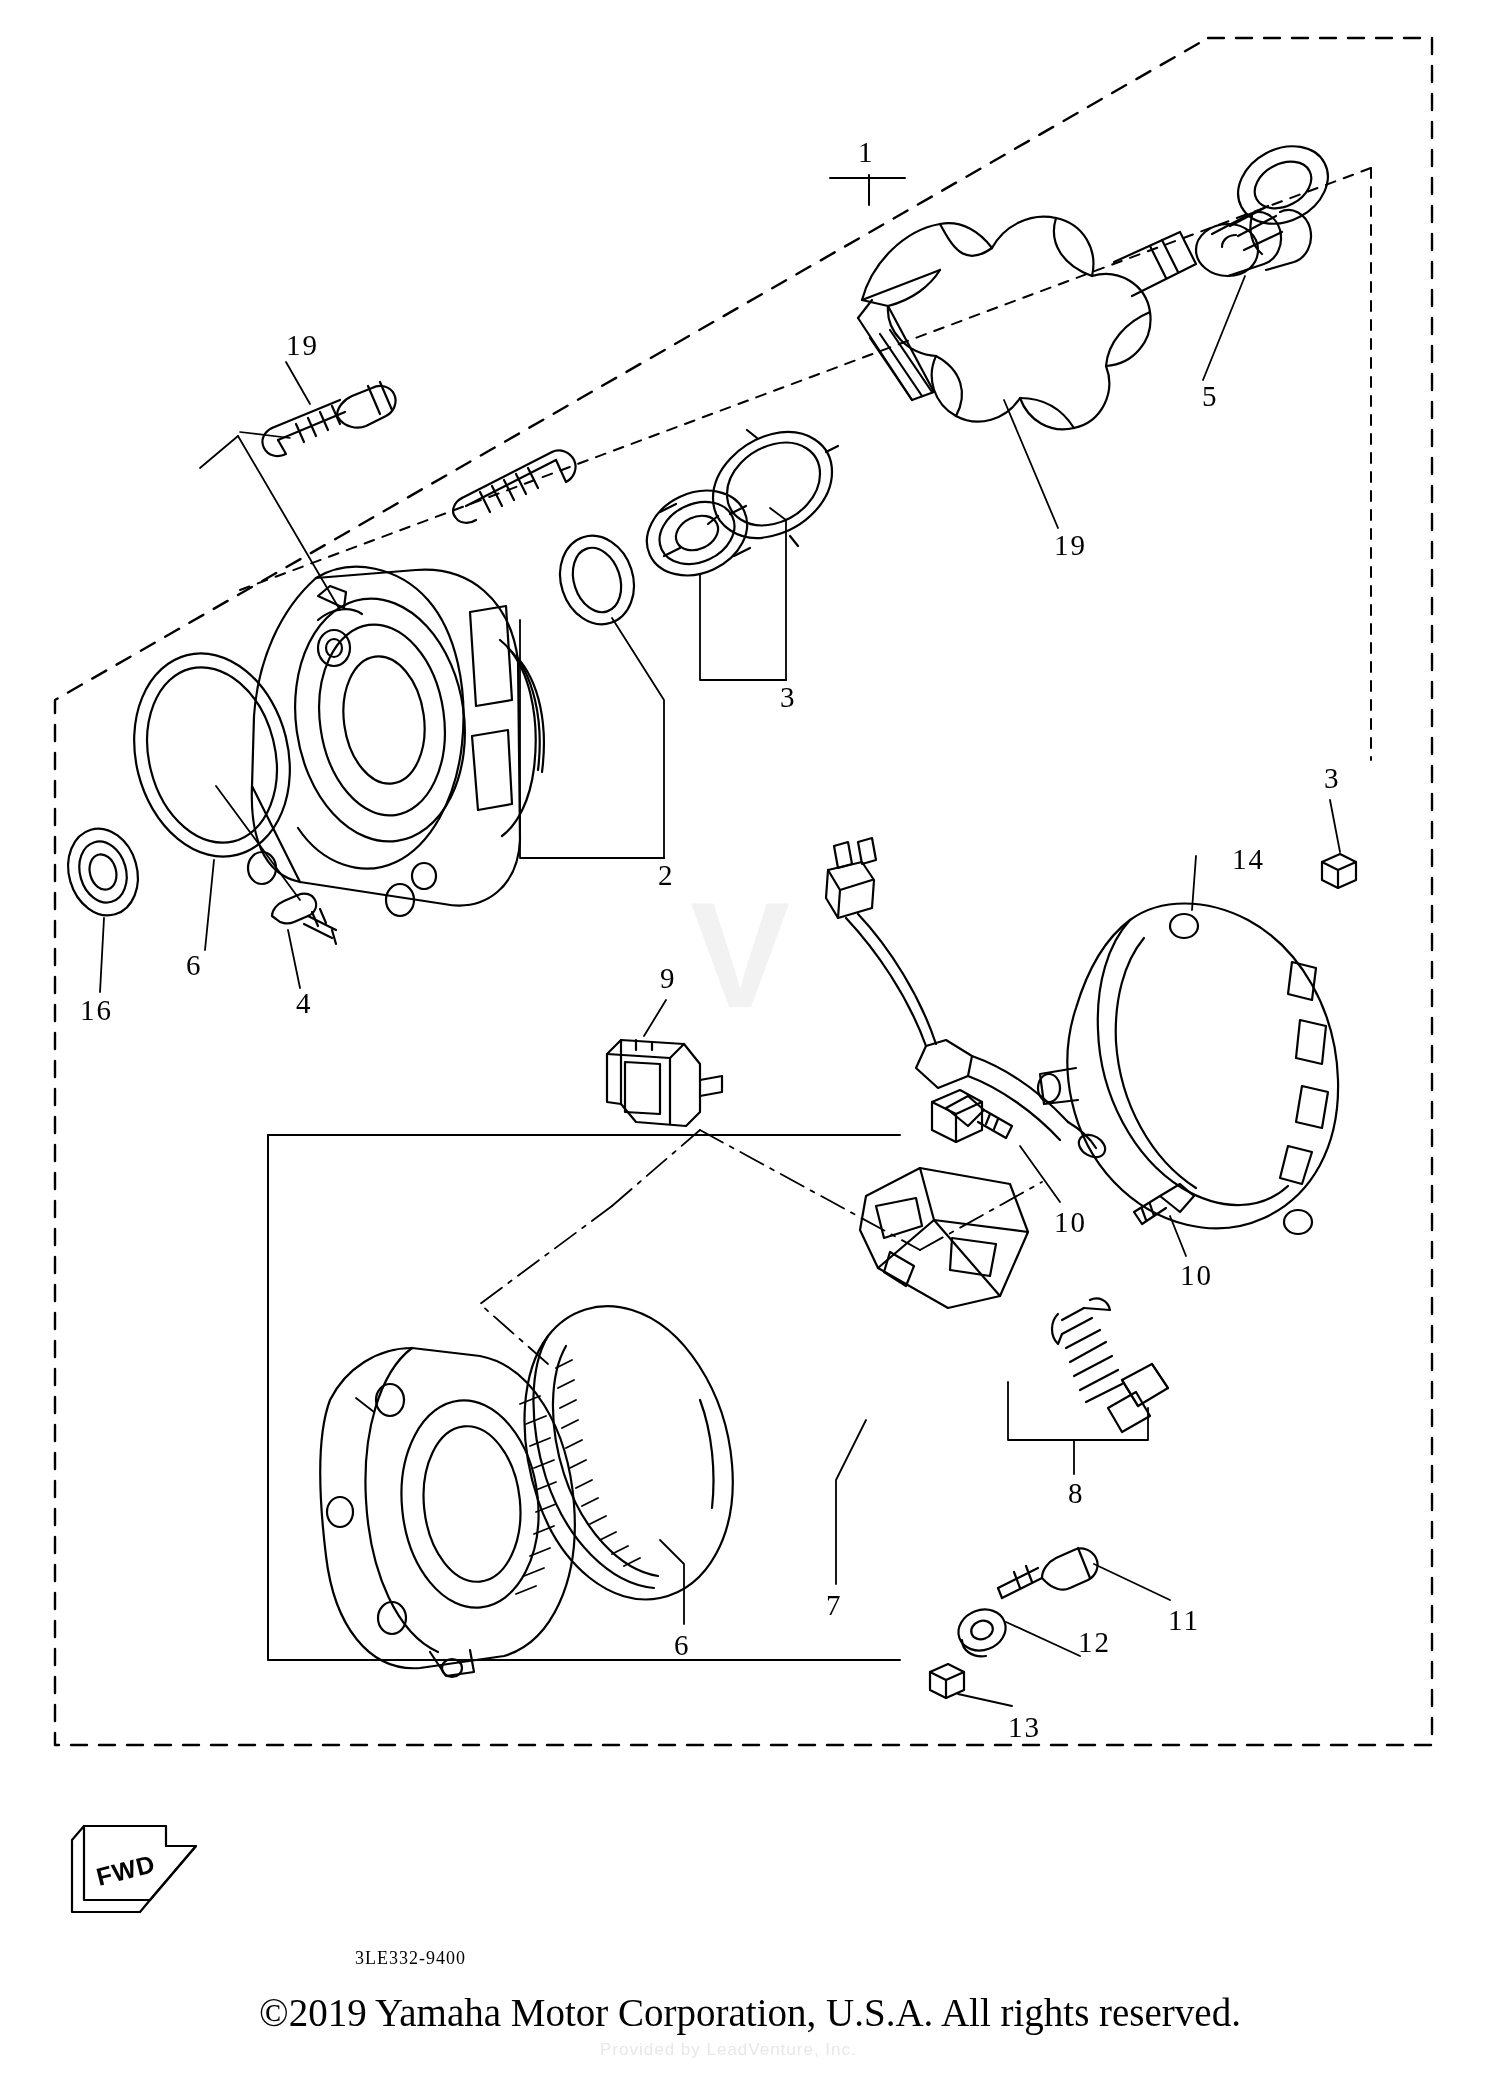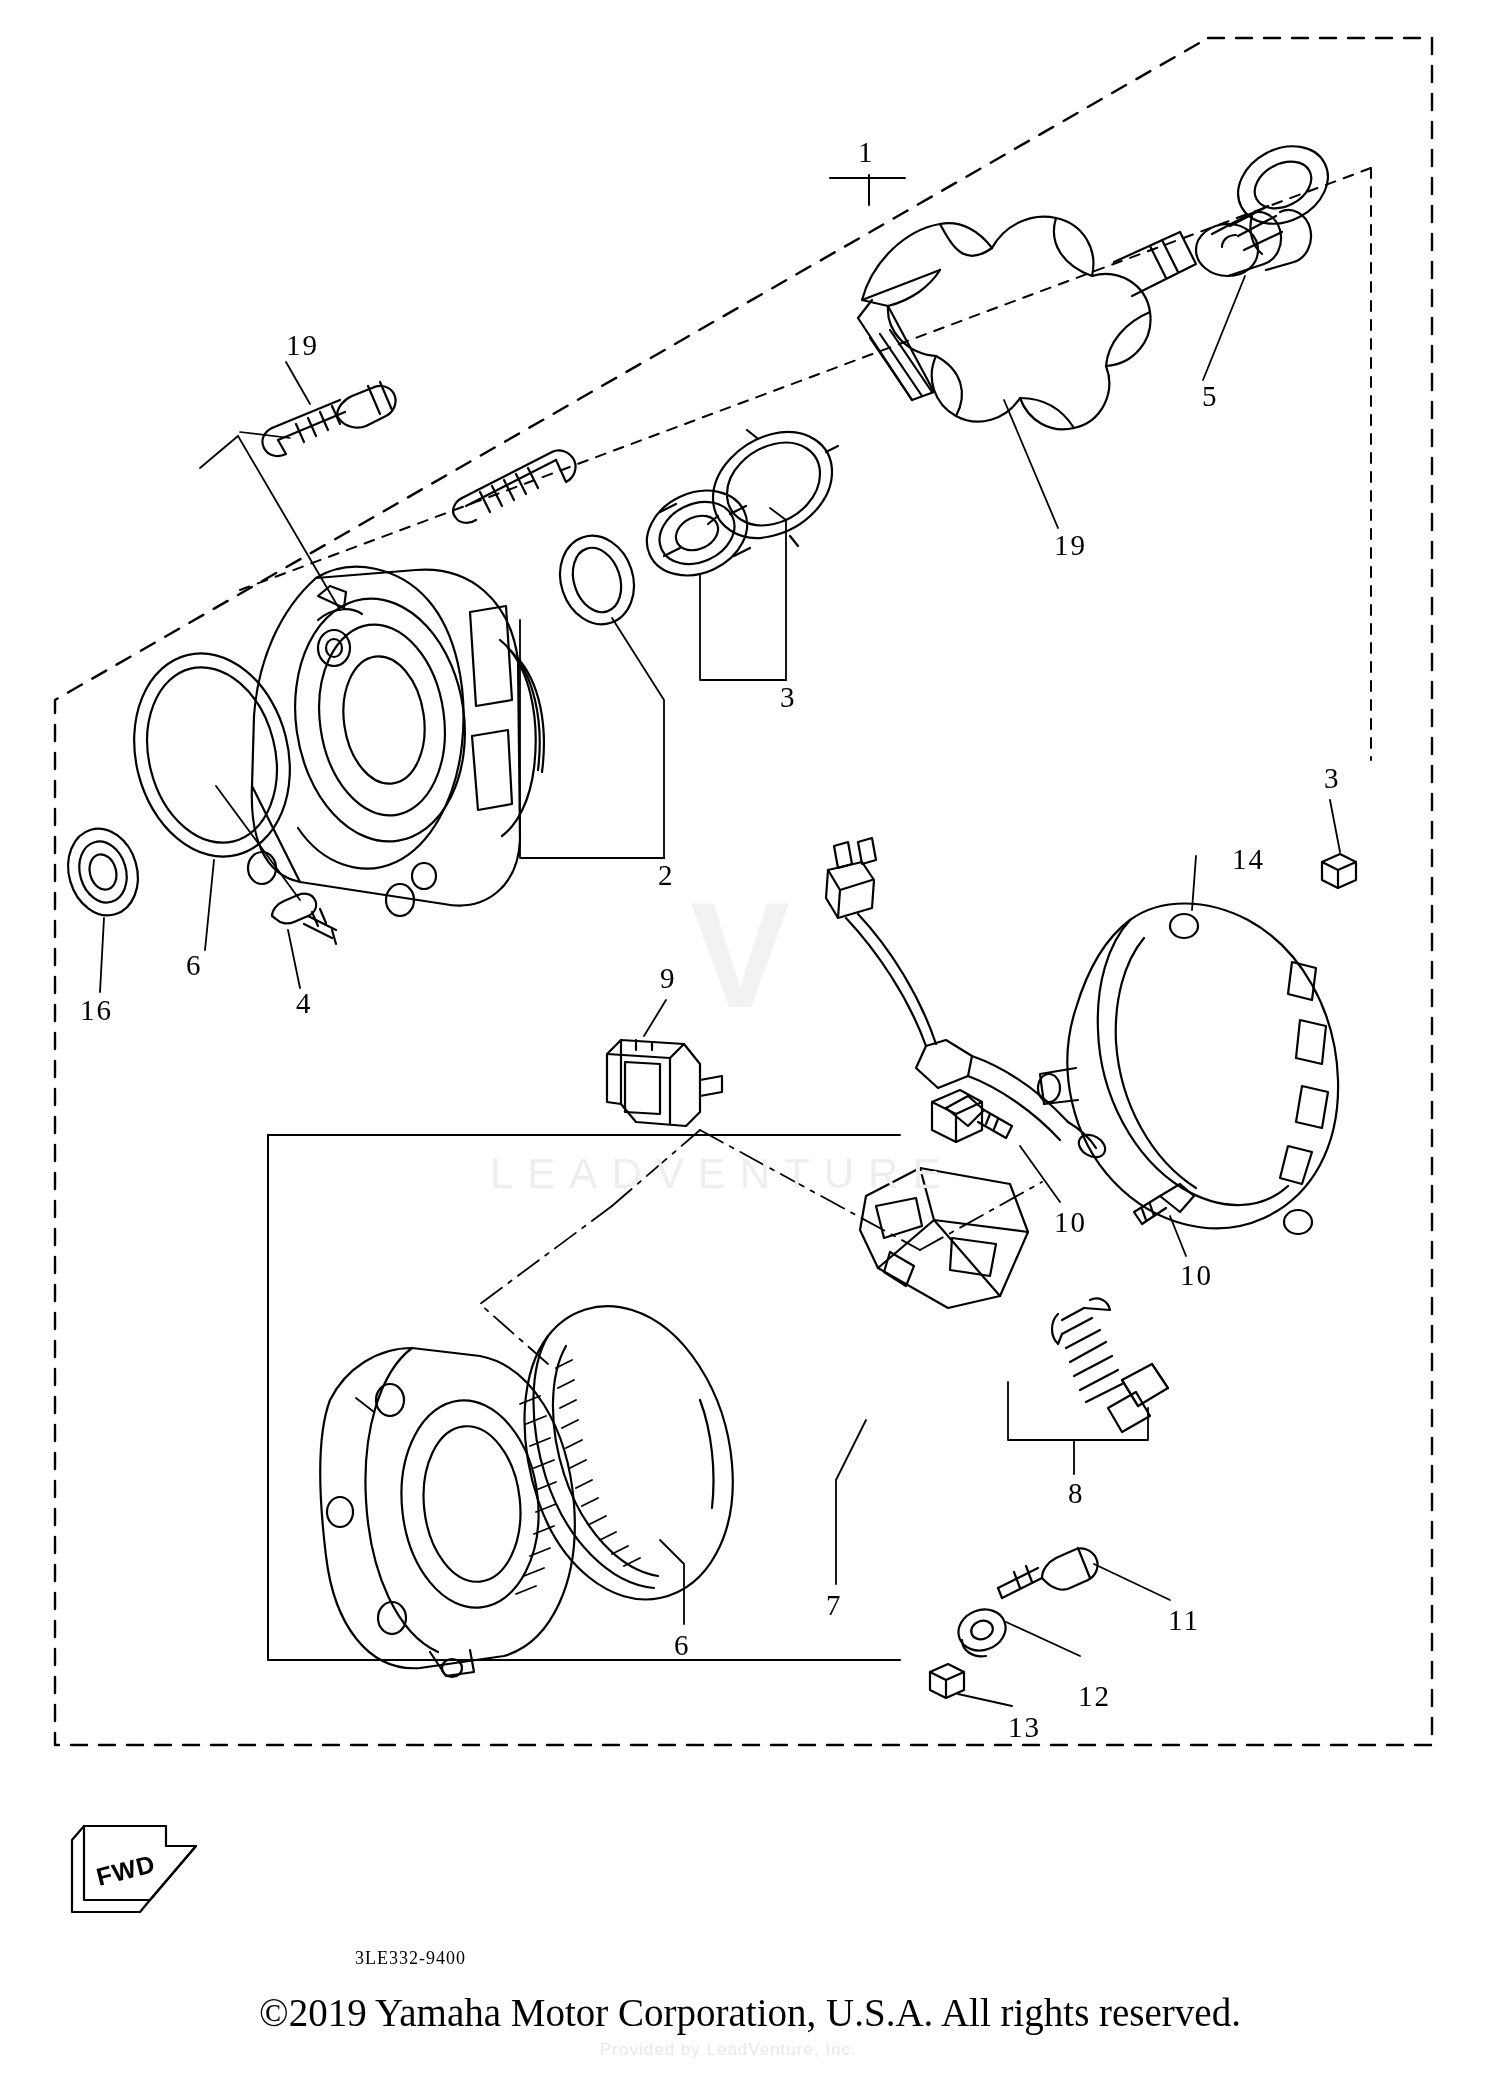--- a/index.html
+++ b/index.html
@@ -414,42 +414,41 @@
       <g>
         <path d="M84 1826 L166 1826 L166 1846 L196 1846 L150 1900 L84 1900 Z"></path>
         <path d="M84 1826 L72 1840 L72 1912 L140 1912 L150 1900"></path>
         <path d="M166 1846 L196 1846 L150 1900"></path>
       </g>
 
     </g>
   </svg>
 
   <div class="watermark" id="wm-mark">V</div>
-  <div class="watermark" id="wm-text">LEADVENTURE</div>
   <div class="watermark" id="wm-sub">Provided by LeadVenture, Inc.</div>
 
   <div class="callout" style="left:858px; top:136px;">1</div>
   <div class="callout" style="left:286px; top:329px;">19</div>
   <div class="callout" style="left:1202px; top:380px;">5</div>
   <div class="callout" style="left:1054px; top:529px;">19</div>
   <div class="callout" style="left:780px; top:681px;">3</div>
   <div class="callout" style="left:658px; top:859px;">2</div>
   <div class="callout" style="left:186px; top:949px;">6</div>
   <div class="callout" style="left:80px; top:994px;">16</div>
   <div class="callout" style="left:296px; top:987px;">4</div>
   <div class="callout" style="left:1324px; top:762px;">3</div>
   <div class="callout" style="left:1232px; top:819px;margin-top:24px;">14</div>
   <div class="callout" style="left:660px; top:962px;">9</div>
   <div class="callout" style="left:1054px; top:1206px;">10</div>
   <div class="callout" style="left:1180px; top:1259px;">10</div>
   <div class="callout" style="left:1068px; top:1477px;">8</div>
   <div class="callout" style="left:674px; top:1629px;">6</div>
   <div class="callout" style="left:826px; top:1589px;">7</div>
   <div class="callout" style="left:1168px; top:1604px;">11</div>
-  <div class="callout" style="left:1078px; top:1680px;">12</div>
+  <div class="callout" style="left:1078px; top:1626px;">12</div>
   <div class="callout" style="left:1008px; top:1711px;">13</div>
 
   <div id="fwd-label">FWD</div>
 
   <div id="partno">3LE332-9400</div>
 
   <div id="copyright">©2019 Yamaha Motor Corporation, U.S.A. All rights reserved.</div>
 
 </div>
 

